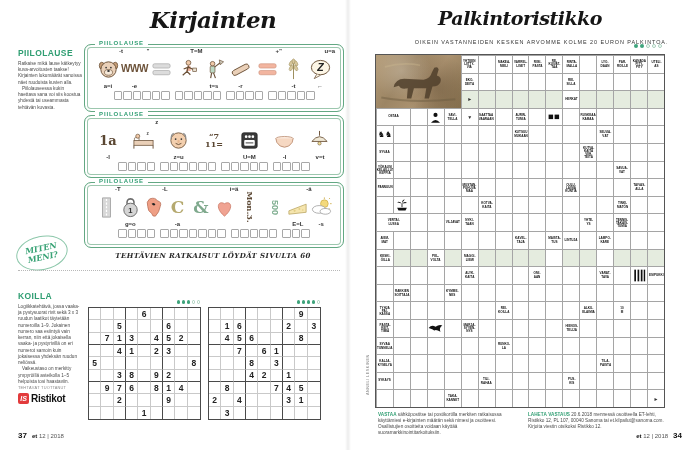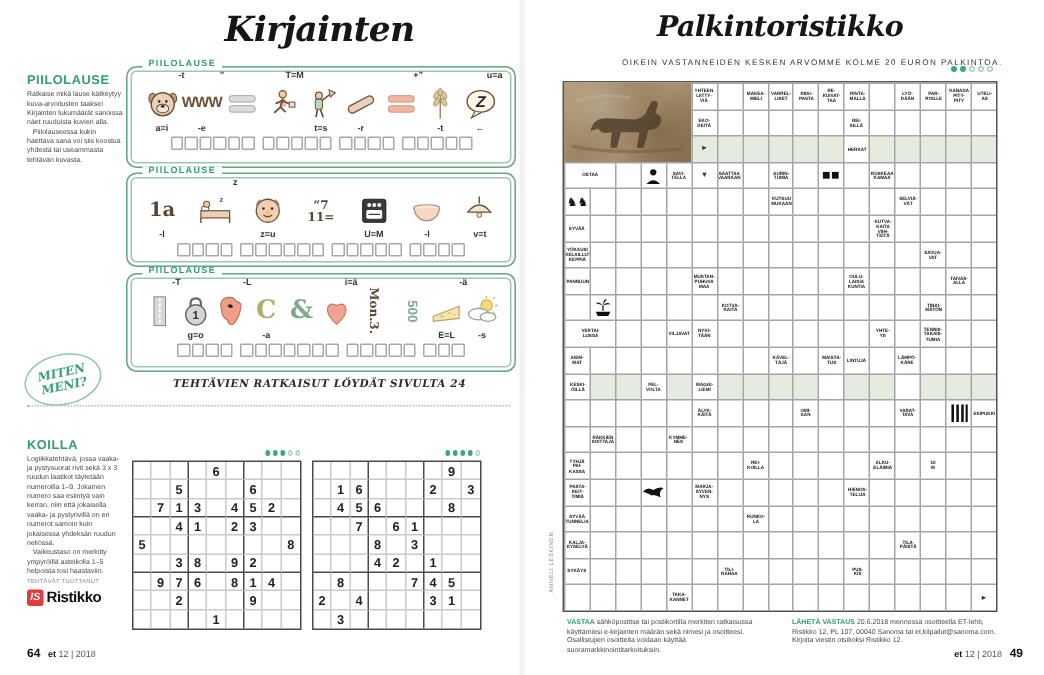--- a/index.html
+++ b/index.html
@@ -437,33 +437,33 @@
         <span class="pz-sq"></span>
       </div>
     </div>
 </div>
 
 <div class="miten">
   <div>MITEN</div>
   <div>MENI?</div>
 </div>
 
-<div class="solutions">TEHTÄVIEN RATKAISUT LÖYDÄT SIVULTA 24</div>
+<div class="solutions">TEHTÄVIEN RATKAISUT LÖYDÄT SIVULTA 60</div>
 <div class="dotted"></div>
 
 <div class="sudoku-side">
   <h3 class="green-h">KOILLA</h3>
   <div class="shrink">
     <p>Logiikkatehtävä, jossa vaaka- ja pystysuorat rivit sekä 3 x 3 ruudun laatikot täytetään numeroilla 1–9. Jokainen numero saa esiintyä vain kerran, niin että jokaisella vaaka- ja pystyrivillä on eri numerot samoin kuin jokaisessa yhdeksän ruudun neliössä.</p>
     <p class="ind">Vaikeustaso on merkitty ympyröillä asteikolla 1–5 helpoista tosi haastaviin.</p>
   </div>
   <div class="producer">TEHTÄVÄT TUOTTANUT</div>
   <div class="islogo">
     <span class="isbox">IS</span>
-    <span class="istext">Ristikko</span>
+    <span class="istext">Ristikot</span>
   </div>
 </div>
 
 <div class="sudoku-wrap sw1">
   <div class="sdots">
       <span class="sdot on"></span>
       <span class="sdot on"></span>
       <span class="sdot on"></span>
       <span class="sdot off"></span>
       <span class="sdot off"></span>
@@ -639,21 +639,21 @@
       <div class="scell lastr"></div>
       <div class="scell lastr"></div>
       <div class="scell br3 lastr"></div>
       <div class="scell lastr"></div>
       <div class="scell lastr"></div>
       <div class="scell lastc lastr"></div>
     </div>
 </div>
 
 <div class="page-footer pf-left">
-  <span class="pf-num">64</span>&nbsp;&nbsp;
+  <span class="pf-num">37</span>&nbsp;&nbsp;
   <span class="pf-brand">et</span>
   <span>12 | 2018</span>
 </div>
 
 <div class="r-title script-title">Palkintoristikko</div>
 <div class="r-sub"><span>OIKEIN VASTANNEIDEN KESKEN ARVOMME KOLME 20 EURON PALKINTOA.</span></div>
 <div class="r-dots">
     <span class="sdot on"></span>
     <span class="sdot on"></span>
     <span class="sdot off"></span>
@@ -1167,14 +1167,14 @@
 <div class="cw-foot f2">
   <div class="txt">
     <span class="flabel">LÄHETÄ VASTAUS</span>
     <span>20.6.2018 mennessä osoitteella ET-lehti, Ristikko 12, PL 107, 00040 Sanoma tai et.kilpailut@sanoma.com. Kirjoita viestin otsikoksi Ristikko 12.</span>
   </div>
 </div>
 
 <div class="page-footer pf-right">
   <span class="pf-brand">et</span>
   <span>12 | 2018</span>&nbsp;&nbsp;
-  <span class="pf-num">49</span>
+  <span class="pf-num">34</span>
 </div>
 
 </body></html>

